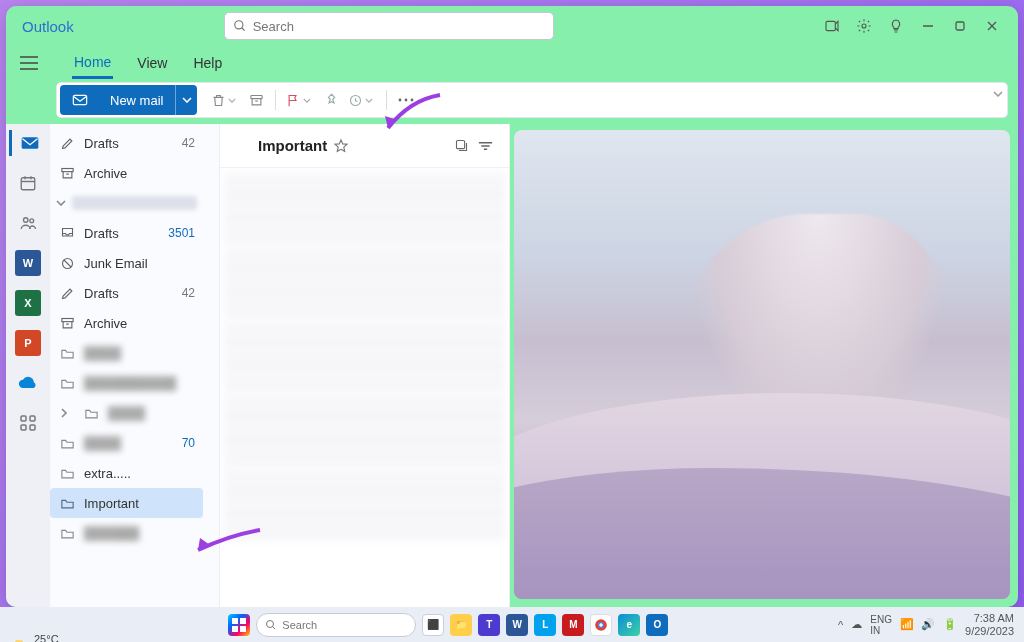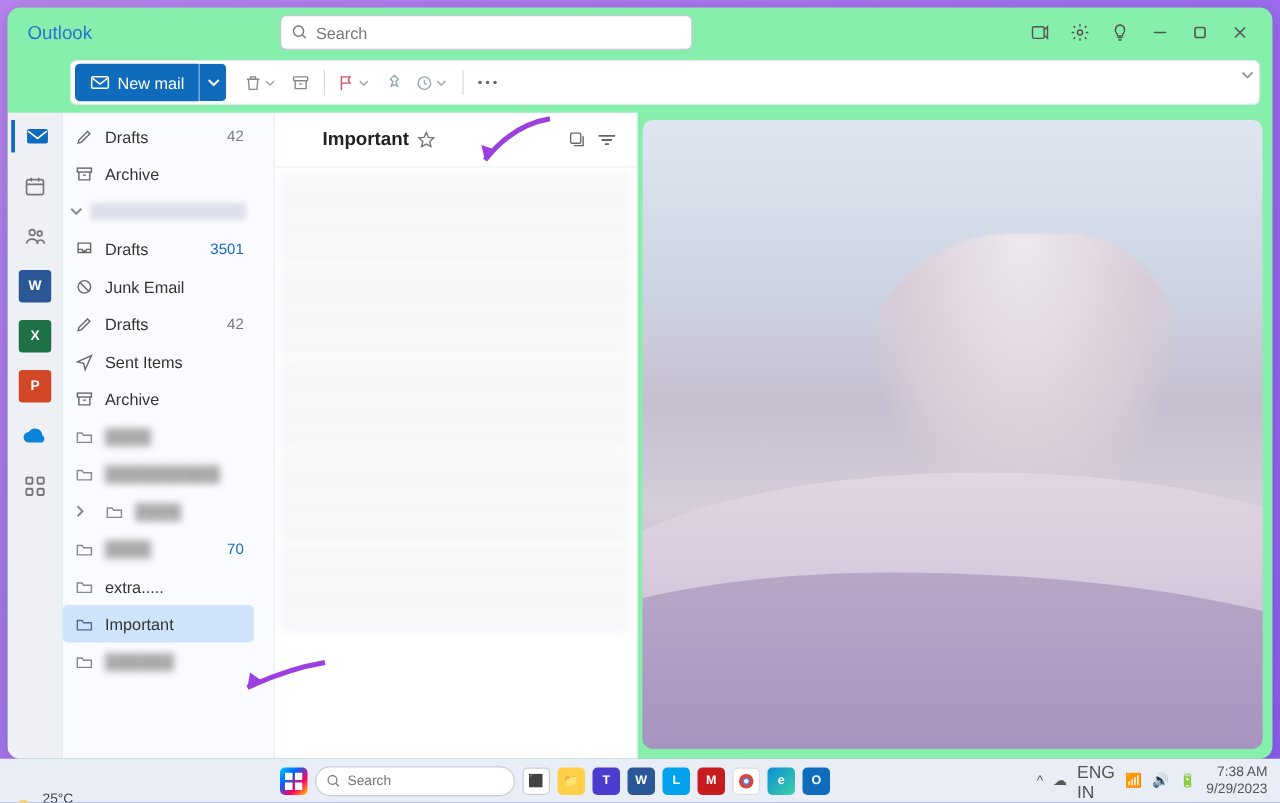--- a/index.html
+++ b/index.html
@@ -13,21 +13,21 @@
   .searchbox svg { margin-right: 6px; }
   .title-spacer { flex: 1; }
   .title-btn { width: 32px; height: 28px; display: flex; align-items: center; justify-content: center; color: #555; }
   
   .menubar { height: 34px; display: flex; align-items: center; padding: 0 14px; gap: 22px; }
   .hamburger { width: 22px; color: #444; margin-right: 8px; }
   .menu-item { font-size: 14px; color: #333; padding: 6px 2px; }
   .menu-item.active { color: #0f6cbd; border-bottom: 3px solid #0f6cbd; font-weight: 500; }
   
   .toolbar { height: 36px; margin: 2px 10px 6px 50px; background: #fff; border: 1px solid #e3e6ef; border-radius: 5px; display: flex; align-items: center; padding: 0 6px 0 0; position: relative; }
-  .newmail-btn { height: 30px; background: #0f6cbd; color: #fff; border-radius: 4px 0 0 4px; display: flex; align-items: center; padding: 0 12px; font-size: 13px; gap: 6px; margin: 3px 0 3px 3px;}
+  .newmail-btn { height: 30px; background: #0f6cbd; color: #fff; border-radius: 4px 0 0 4px; display: flex; align-items: center; padding: 0 12px; font-size: 13px; gap: 22px; margin: 3px 0 3px 3px;}
   .newmail-drop { width: 22px; height: 30px; background: #0f6cbd; border-left: 1px solid rgba(255,255,255,.4); color: #fff; display: flex; align-items: center; justify-content: center; border-radius: 0 4px 4px 0; margin: 3px 10px 3px 0;}
   .tbtn { width: 26px; height: 26px; display: flex; align-items: center; justify-content: center; color: #888; }
   .tbtn.dd { width: 36px; justify-content: flex-start; padding-left:4px; gap:2px;}
   .tbar-sep { width:1px; height:20px; background:#ddd; margin:0 6px; }
   .toolbar-expand { position:absolute; right:4px; top:8px; color:#888; }
   
   .body-row { flex: 1; display: flex; overflow: hidden; }
   .apprail { width: 44px; background: #eef0f6; display: flex; flex-direction: column; align-items: center; padding-top: 6px; gap: 14px; }
   .rail-item { width: 26px; height: 26px; display:flex; align-items:center; justify-content:center; border-radius:4px; font-size:11px; font-weight:700; color:#fff;}
   .rail-mail { background:transparent; color:#0f6cbd; border-left:3px solid #0f6cbd; width:38px; border-radius:0;}
@@ -114,20 +114,32 @@
         </svg>
       </div>
     <div class="title-btn">
         <svg width="12" height="12" viewBox="0 0 12 12" stroke="#555" stroke-width="1.3">
           <line x1="2" y1="2" x2="10" y2="10"></line>
           <line x1="10" y1="2" x2="2" y2="10"></line>
         </svg>
       </div>
   </div>
 
+  <div class="menubar">
+    <div class="hamburger">
+        <svg width="18" height="14" viewBox="0 0 18 14" stroke="#444" stroke-width="1.6">
+          <line x1="0" y1="1" x2="18" y2="1"></line>
+          <line x1="0" y1="7" x2="18" y2="7"></line>
+          <line x1="0" y1="13" x2="18" y2="13"></line>
+        </svg>
+      </div>
+    <div class="menu-item active">Home</div>
+    <div class="menu-item">View</div>
+    <div class="menu-item">Help</div>
+  </div>
 
   <div class="toolbar">
     <div class="newmail-btn">
       <svg width="16" height="14" viewBox="0 0 24 18" fill="none" stroke="#fff" stroke-width="1.8">
           <rect x="2" y="2" width="20" height="14" rx="2"></rect>
           <path d="M3 4l9 7 9-7"></path>
         </svg>
       <span>New mail</span>
     </div>
     <div class="newmail-drop">
@@ -277,28 +289,20 @@
           <span class="lbl">Junk Email</span>
         </div>
       <div class="folder">
           <span class="ico">
             <svg width="15" height="15" viewBox="0 0 24 24" fill="none" stroke="#666" stroke-width="1.8">
               <path d="M4 20l4-1 11-11-3-3L5 16z"></path>
             </svg>
           </span>
           <span class="lbl">Drafts</span>
           <span class="cnt gray">42</span>
-        </div>
-      <div class="folder">
-          <span class="ico">
-            <svg width="15" height="15" viewBox="0 0 24 24" fill="none" stroke="#666" stroke-width="1.8">
-              <path d="M3 12l18-8-8 18-2-8z"></path>
-            </svg>
-          </span>
-          <span class="lbl">Sent Items</span>
         </div>
       <div class="folder">
           <span class="ico">
             <svg width="15" height="15" viewBox="0 0 24 24" fill="none" stroke="#666" stroke-width="1.8">
               <rect x="3" y="4" width="18" height="5"></rect>
               <path d="M5 9v10h14V9M10 13h4"></path>
             </svg>
           </span>
           <span class="lbl">Archive</span>
         </div>
@@ -451,21 +455,21 @@
           <circle cx="12" cy="12" r="5" fill="#4285f4"></circle>
           <circle cx="12" cy="12" r="3" fill="#fff"></circle>
         </svg>
       </div>
     <div class="tsk" style="background:linear-gradient(135deg,#0b8dd6,#3cd2a5)">e</div>
     <div class="tsk" style="background:#0f6cbd">O</div>
   </div>
   <div class="tray">
     <span>^</span>
     <span>☁</span>
-    <span style="font-size:14px">ENG<br>IN</span>
+    <span style="font-size:10px">ENG<br>IN</span>
     <span>📶</span>
     <span>🔊</span>
     <span>🔋</span>
     <div class="time">
       <div>7:38 AM</div>
       <div>9/29/2023</div>
     </div>
   </div>
 </div>
 

